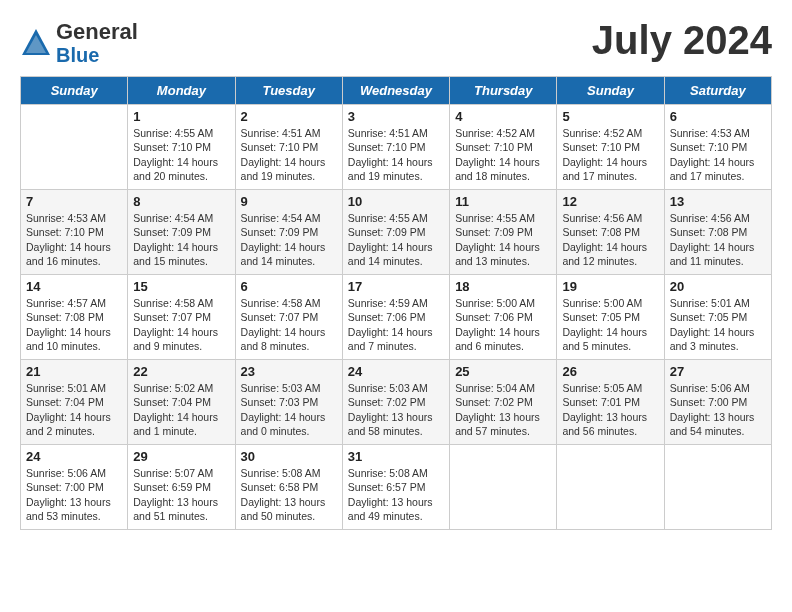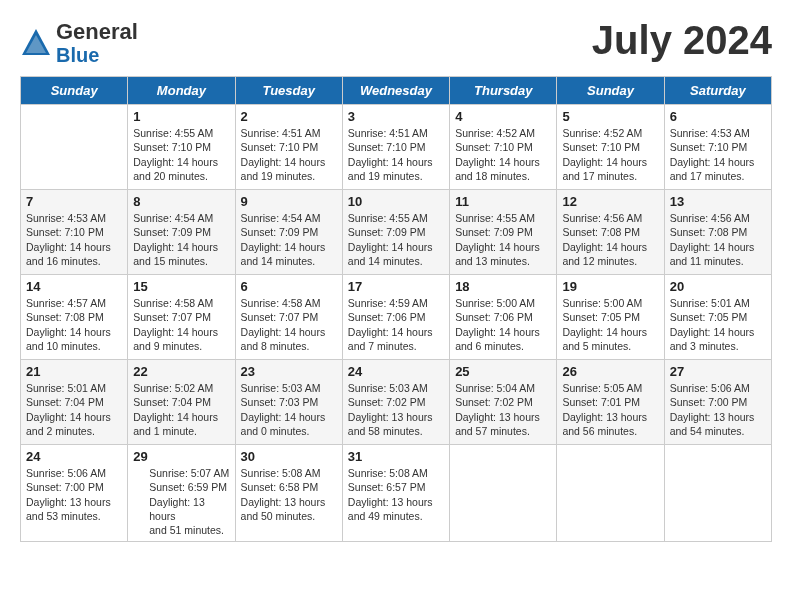--- a/index.html
+++ b/index.html
@@ -332,21 +332,21 @@
       <tr>
         <td>
           <div class="day-number">24</div>
           <div class="day-info" style="white-space: pre-line;">Sunrise: 5:06 AM
 Sunset: 7:00 PM
 Daylight: 13 hours
 and 53 minutes.</div>
         </td>
         <td>
           <div class="day-number">29</div>
-          <div class="day-info" style="white-space: pre-line; margin-left: 16px;">Sunrise: 5:07 AM
+          <div class="day-info" style="white-space: pre-line;">Sunrise: 5:07 AM
 Sunset: 6:59 PM
 Daylight: 13 hours
 and 51 minutes.</div>
         </td>
         <td>
           <div class="day-number">30</div>
           <div class="day-info" style="white-space: pre-line;">Sunrise: 5:08 AM
 Sunset: 6:58 PM
 Daylight: 13 hours
 and 50 minutes.</div>

